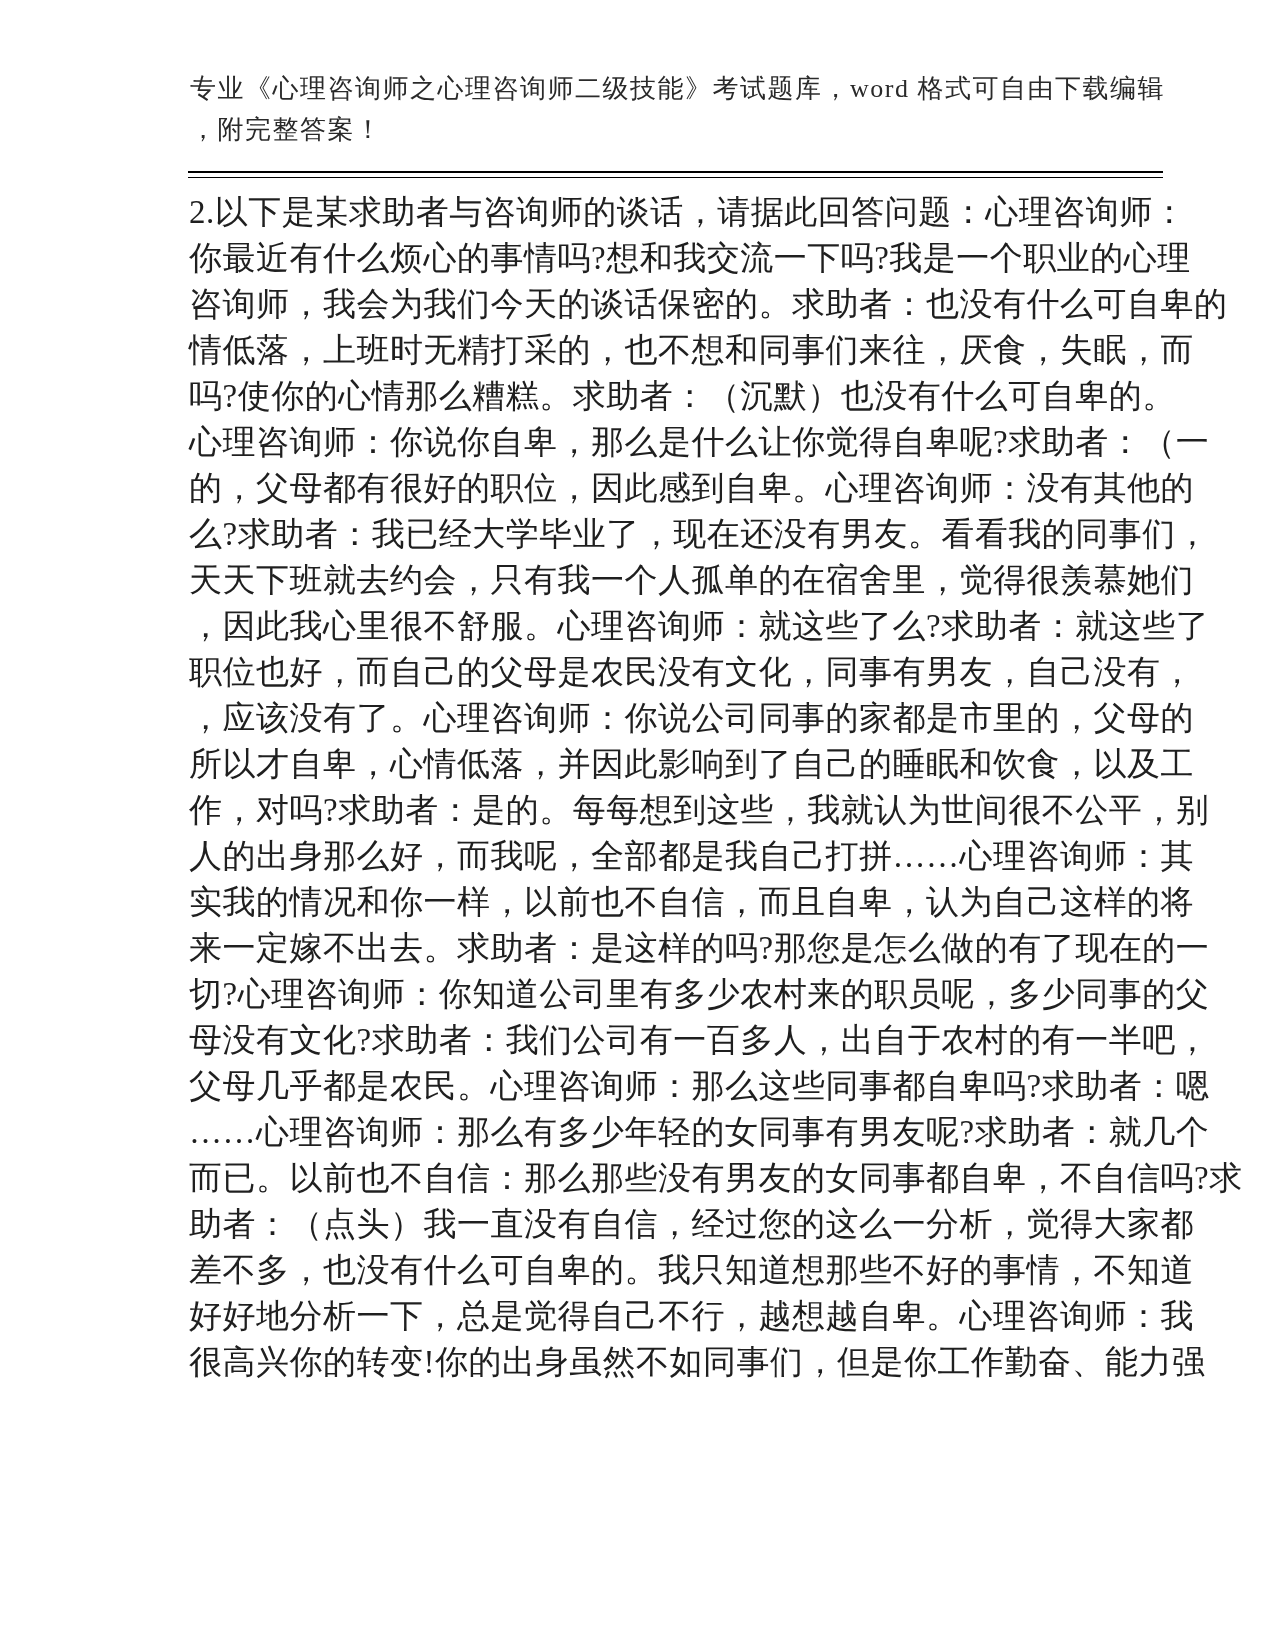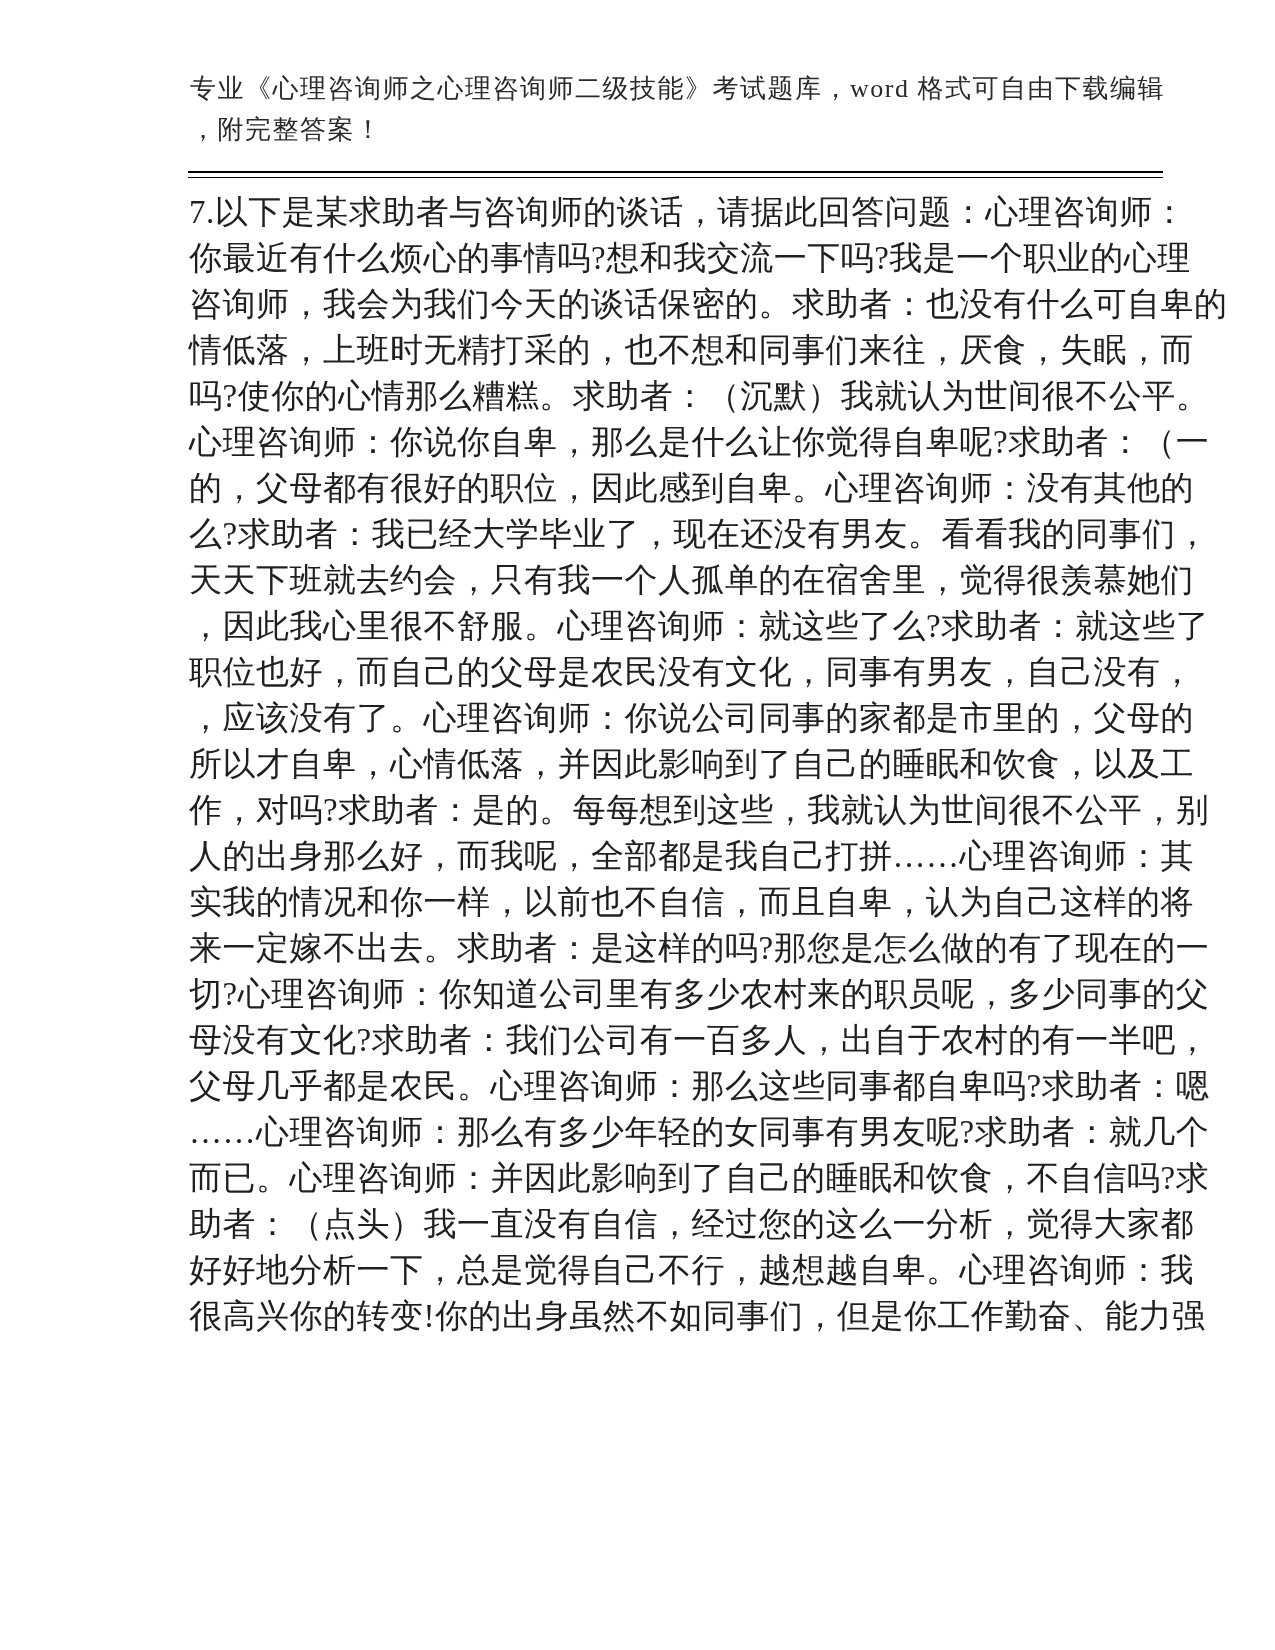--- a/index.html
+++ b/index.html
@@ -56,39 +56,40 @@
 </head>
 <body>
 
 <div class="page">
   <div class="header-block" id="header-block">
       <div class="header-line">专业《心理咨询师之心理咨询师二级技能》考试题库，word 格式可自由下载编辑</div>
       <div class="header-line">，附完整答案！</div>
     </div>
   <div class="header-divider"></div>
   <div class="body-block" id="body-block">
-      <div class="text-line">7.以下是某求助者与咨询师的谈话，请据此回答问题：心理咨询师：</div>
+      <div class="text-line">2.以下是某求助者与咨询师的谈话，请据此回答问题：心理咨询师：</div>
       <div class="text-line">你最近有什么烦心的事情吗?想和我交流一下吗?我是一个职业的心理</div>
       <div class="text-line">咨询师，我会为我们今天的谈话保密的。求助者：也没有什么可自卑的</div>
       <div class="text-line">情低落，上班时无精打采的，也不想和同事们来往，厌食，失眠，而</div>
-      <div class="text-line">吗?使你的心情那么糟糕。求助者：（沉默）我就认为世间很不公平。</div>
+      <div class="text-line">吗?使你的心情那么糟糕。求助者：（沉默）也没有什么可自卑的。</div>
       <div class="text-line">心理咨询师：你说你自卑，那么是什么让你觉得自卑呢?求助者：（一</div>
       <div class="text-line">的，父母都有很好的职位，因此感到自卑。心理咨询师：没有其他的</div>
       <div class="text-line">么?求助者：我已经大学毕业了，现在还没有男友。看看我的同事们，</div>
       <div class="text-line">天天下班就去约会，只有我一个人孤单的在宿舍里，觉得很羡慕她们</div>
       <div class="text-line">，因此我心里很不舒服。心理咨询师：就这些了么?求助者：就这些了</div>
       <div class="text-line">职位也好，而自己的父母是农民没有文化，同事有男友，自己没有，</div>
       <div class="text-line">，应该没有了。心理咨询师：你说公司同事的家都是市里的，父母的</div>
       <div class="text-line">所以才自卑，心情低落，并因此影响到了自己的睡眠和饮食，以及工</div>
       <div class="text-line">作，对吗?求助者：是的。每每想到这些，我就认为世间很不公平，别</div>
       <div class="text-line">人的出身那么好，而我呢，全部都是我自己打拼……心理咨询师：其</div>
       <div class="text-line">实我的情况和你一样，以前也不自信，而且自卑，认为自己这样的将</div>
       <div class="text-line">来一定嫁不出去。求助者：是这样的吗?那您是怎么做的有了现在的一</div>
       <div class="text-line">切?心理咨询师：你知道公司里有多少农村来的职员呢，多少同事的父</div>
       <div class="text-line">母没有文化?求助者：我们公司有一百多人，出自于农村的有一半吧，</div>
       <div class="text-line">父母几乎都是农民。心理咨询师：那么这些同事都自卑吗?求助者：嗯</div>
       <div class="text-line">……心理咨询师：那么有多少年轻的女同事有男友呢?求助者：就几个</div>
-      <div class="text-line">而已。心理咨询师：并因此影响到了自己的睡眠和饮食，不自信吗?求</div>
+      <div class="text-line">而已。以前也不自信：那么那些没有男友的女同事都自卑，不自信吗?求</div>
       <div class="text-line">助者：（点头）我一直没有自信，经过您的这么一分析，觉得大家都</div>
+      <div class="text-line">差不多，也没有什么可自卑的。我只知道想那些不好的事情，不知道</div>
       <div class="text-line">好好地分析一下，总是觉得自己不行，越想越自卑。心理咨询师：我</div>
       <div class="text-line">很高兴你的转变!你的出身虽然不如同事们，但是你工作勤奋、能力强</div>
     </div>
 </div>
 
 </body></html>

